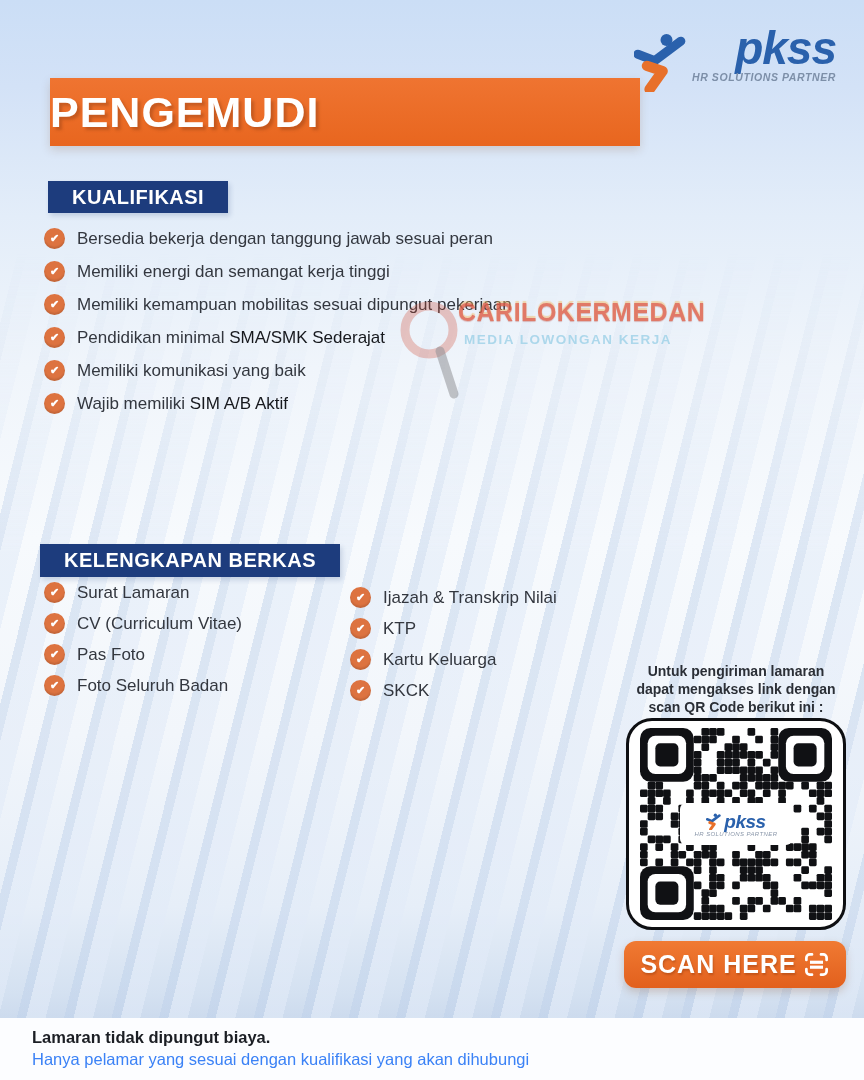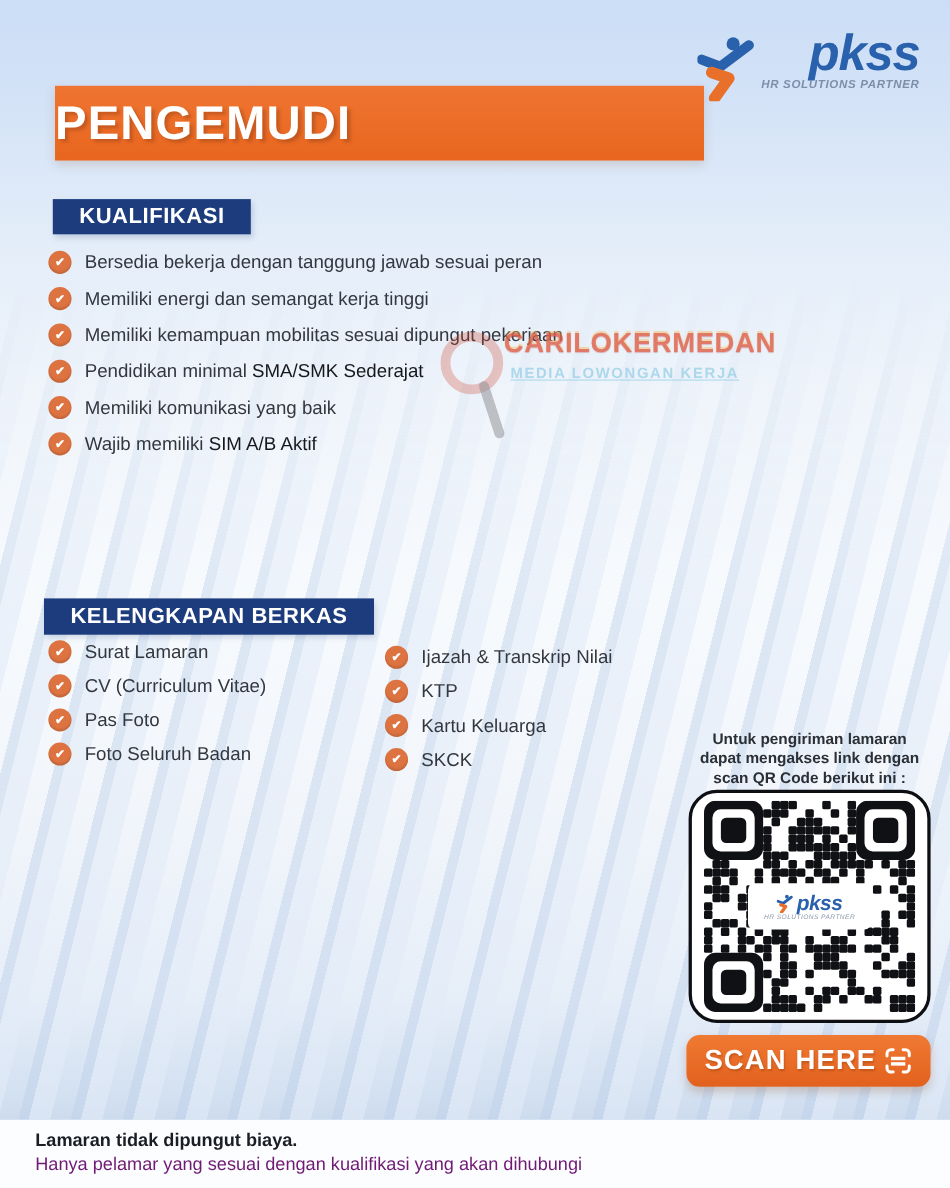--- a/index.html
+++ b/index.html
@@ -57,21 +57,21 @@
     font-size:11px;font-weight:bold;box-shadow:inset 0 -2px 2px rgba(0,0,0,.12);}
   .row-text{font-size:17px;color:#33373F;font-weight:500;white-space:nowrap;}
   .row-text b{color:#16181D;font-weight:400;}
 
   
   .watermark{position:absolute;left:396px;top:298px;width:290px;z-index:3;opacity:.82;}
   .wm-glass{position:absolute;left:0;top:2px;}
   .wm-title{margin-left:62px;font-size:25px;font-weight:700;letter-spacing:.5px;
     color:#DF5F48;text-shadow:0 -2px 1px rgba(246,177,79,.55),0 1px 1px rgba(170,40,30,.35);}
   .wm-sub{margin-left:68px;margin-top:5px;font-size:13.5px;font-weight:bold;
-    letter-spacing:1.5px;color:#9FD2E8;text-decoration:underline;}
+    letter-spacing:1.5px;color:#9FD2E8;}
 
   
   .qr-instruction{position:absolute;left:612px;top:662px;width:248px;text-align:center;
     font-size:14px;line-height:18px;font-weight:600;color:#2B2F36;}
   .qr-box{position:absolute;left:626px;top:718px;width:220px;height:212px;
     background:#fff;border:3.5px solid #0E0F12;border-radius:26px;
     display:flex;align-items:center;justify-content:center;}
   .qr-center-logo{position:absolute;left:50%;top:50%;transform:translate(-50%,-50%);
     width:112px;height:42px;background:#fff;border-radius:6px;
     display:flex;flex-direction:column;align-items:center;justify-content:center;}
@@ -86,21 +86,21 @@
     display:flex;align-items:center;justify-content:center;gap:6px;
     box-shadow:0 4px 8px rgba(140,80,40,.25);}
   .scan-label{color:#fff;font-size:25px;font-weight:800;letter-spacing:1px;
     text-shadow:1px 2px 2px rgba(130,50,10,.35);}
   .scan-icon{width:27px;height:27px;}
 
   
   .footer{position:absolute;left:0;top:1018px;width:864px;height:62px;background:#FCFDFF;
     padding:8px 0 0 32px;z-index:2;}
   .footer-line1{font-size:16.5px;font-weight:800;color:#1B1E24;line-height:22px;}
-  .footer-line2{font-size:16.5px;font-weight:500;color:#701a75;line-height:22px;}
+  .footer-line2{font-size:16.5px;font-weight:500;color:#3b82f6;line-height:22px;}
 </style>
 </head>
 <body>
 
 <div class="page">
   <div class="bg-stripes"></div>
 
   <div class="content">
 
     <div class="logo">

